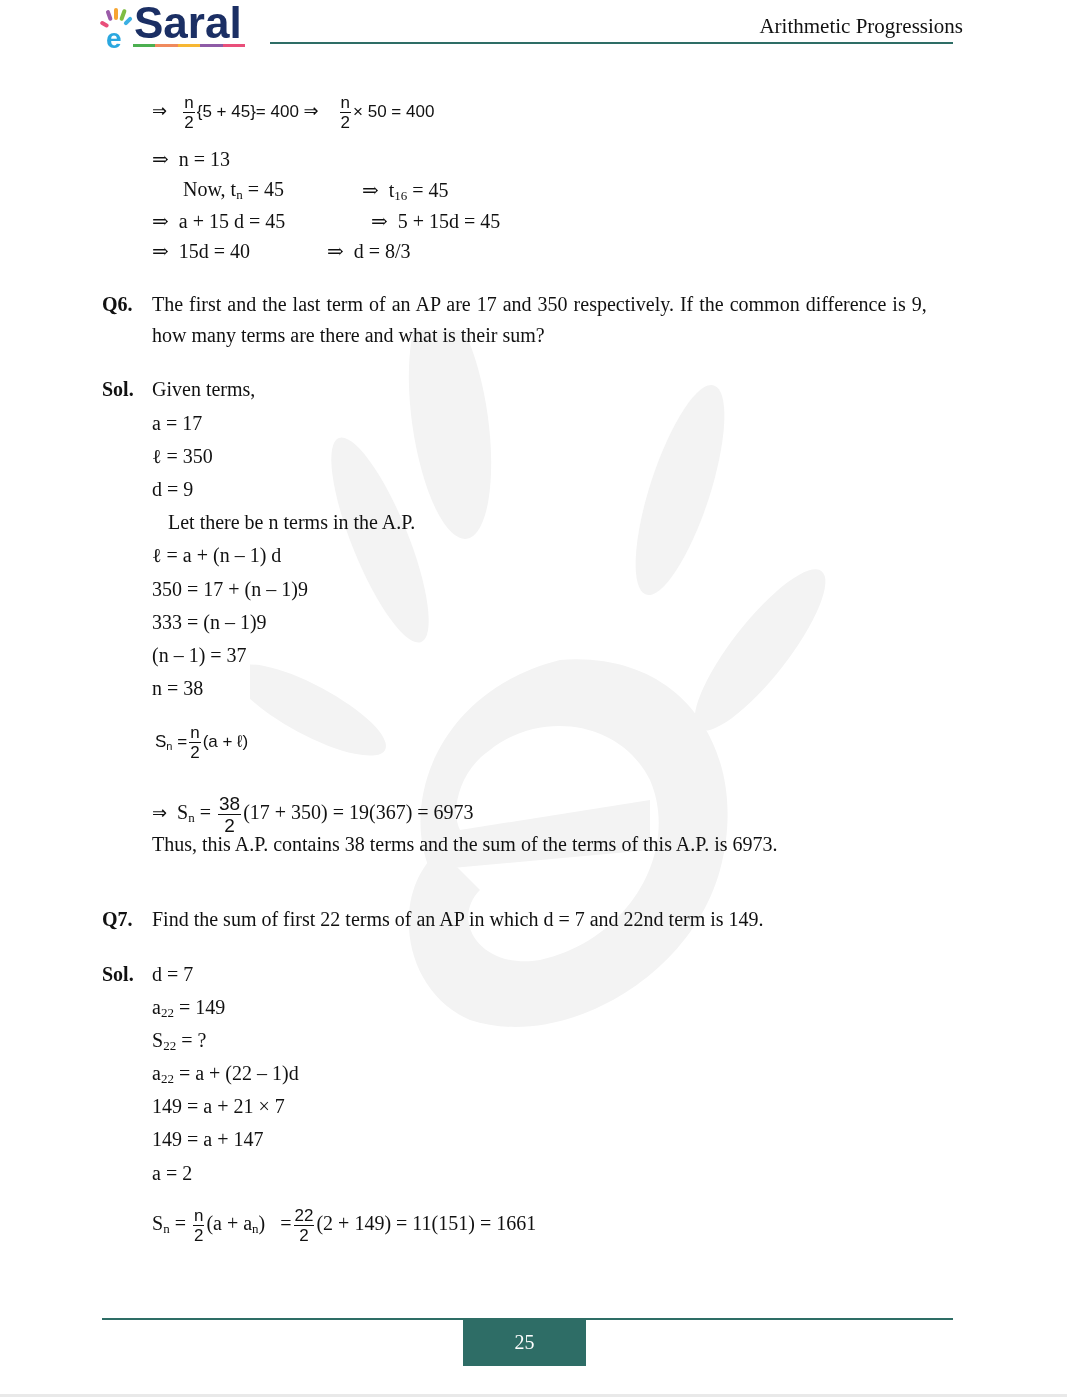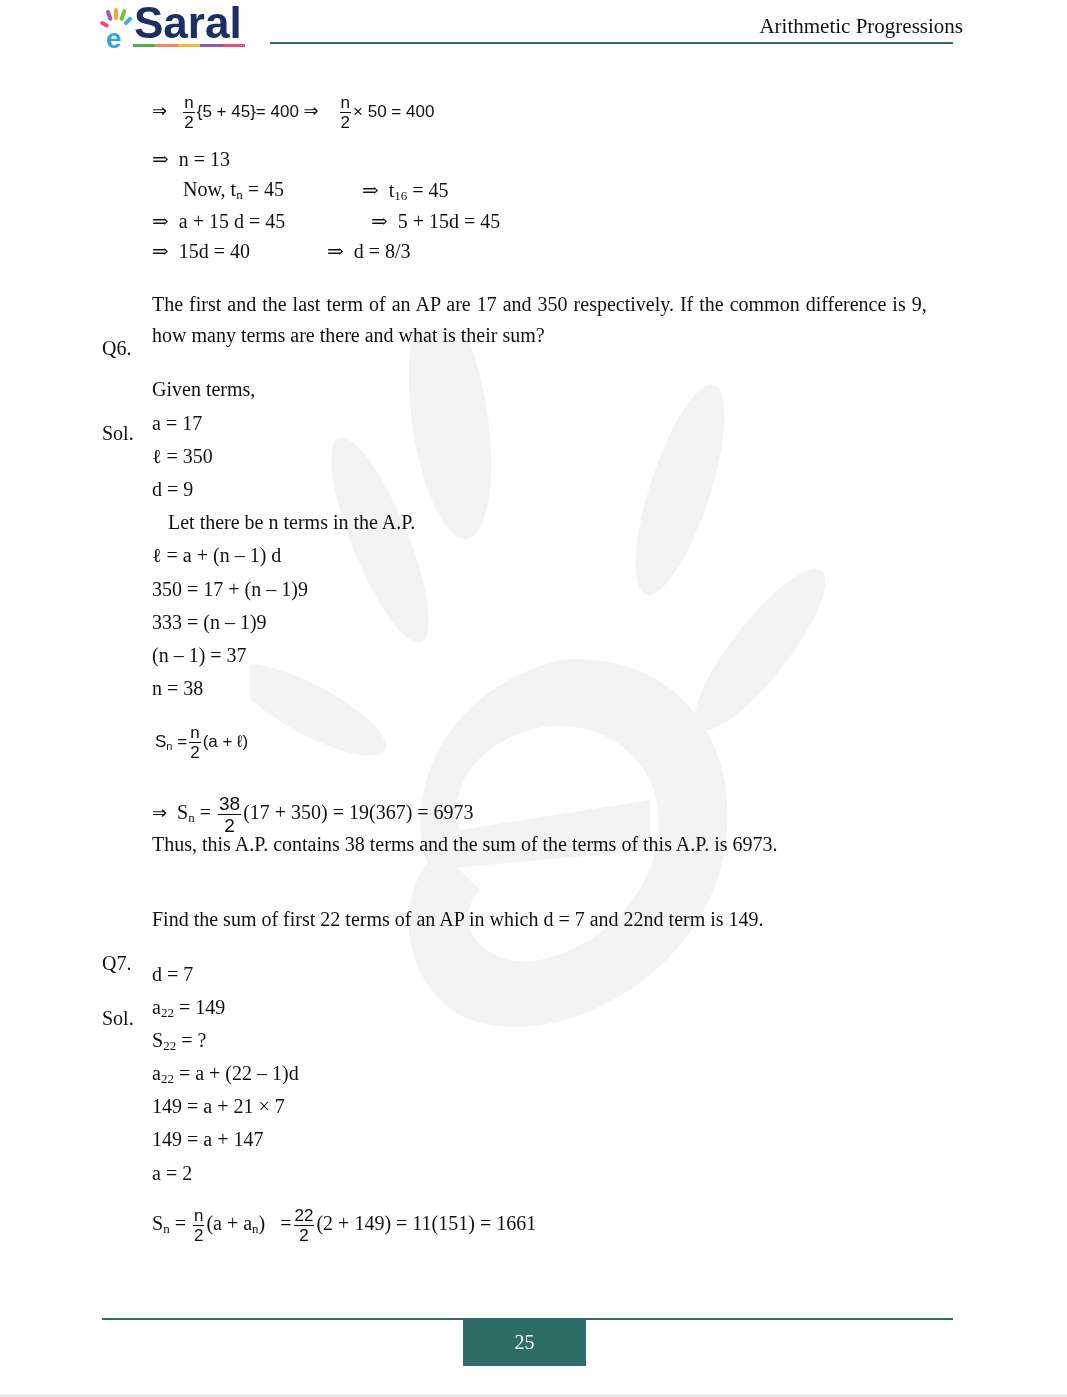--- a/index.html
+++ b/index.html
@@ -9,21 +9,21 @@
   }
   .abs { position: absolute; white-space: nowrap; }
   .sans { font-family: "Liberation Sans", "DejaVu Sans", sans-serif; font-size: 17px; }
   .watermark { position: absolute; left: 250px; top: 330px; width: 580px; height: 720px; pointer-events: none; }
   .logo { position: absolute; left: 100px; top: 2px; height: 46px; }
   .logo-text { position: absolute; left: 34px; top: -4px; font-family: "Liberation Sans", sans-serif; font-weight: bold; font-size: 44px; color: #1b2f64; letter-spacing: 0px; }
   .logo-bar { position: absolute; left: 33px; top: 42px; width: 112px; height: 3px; display: flex; }
   .logo-bar span { flex: 1; height: 3px; }
   .header-line { position: absolute; left: 270px; top: 42px; width: 683px; height: 2px; background: #2e6d66; }
   .header-title { position: absolute; right: 104px; top: 14px; font-size: 21px; }
-  .qlabel { font-weight: normal; margin-top: 44px; }
+  .qlabel { font-weight: bold; }
   .frac { display: inline-flex; flex-direction: column; align-items: center; vertical-align: middle; line-height: 1; margin: 0 2px; }
   .frac .num { border-bottom: 1px solid #111; padding: 0 1px 1px; }
   .frac .den { padding-top: 1px; }
   sub { font-size: 65%; vertical-align: -0.25em; line-height: 0; }
   .footer-line { position: absolute; left: 102px; top: 1318px; width: 851px; height: 2px; background: #2e6d66; }
   .page-box { position: absolute; left: 463px; top: 1319px; width: 123px; height: 47px; background: #2e6d66; color: #fff; font-size: 20px; display: flex; align-items: center; justify-content: center; }
   .bottom-bar { position: absolute; left: 0; top: 1394px; width: 1067px; height: 3px; background: #e9e9e9; }
 </style>
 </head>
 <body>

